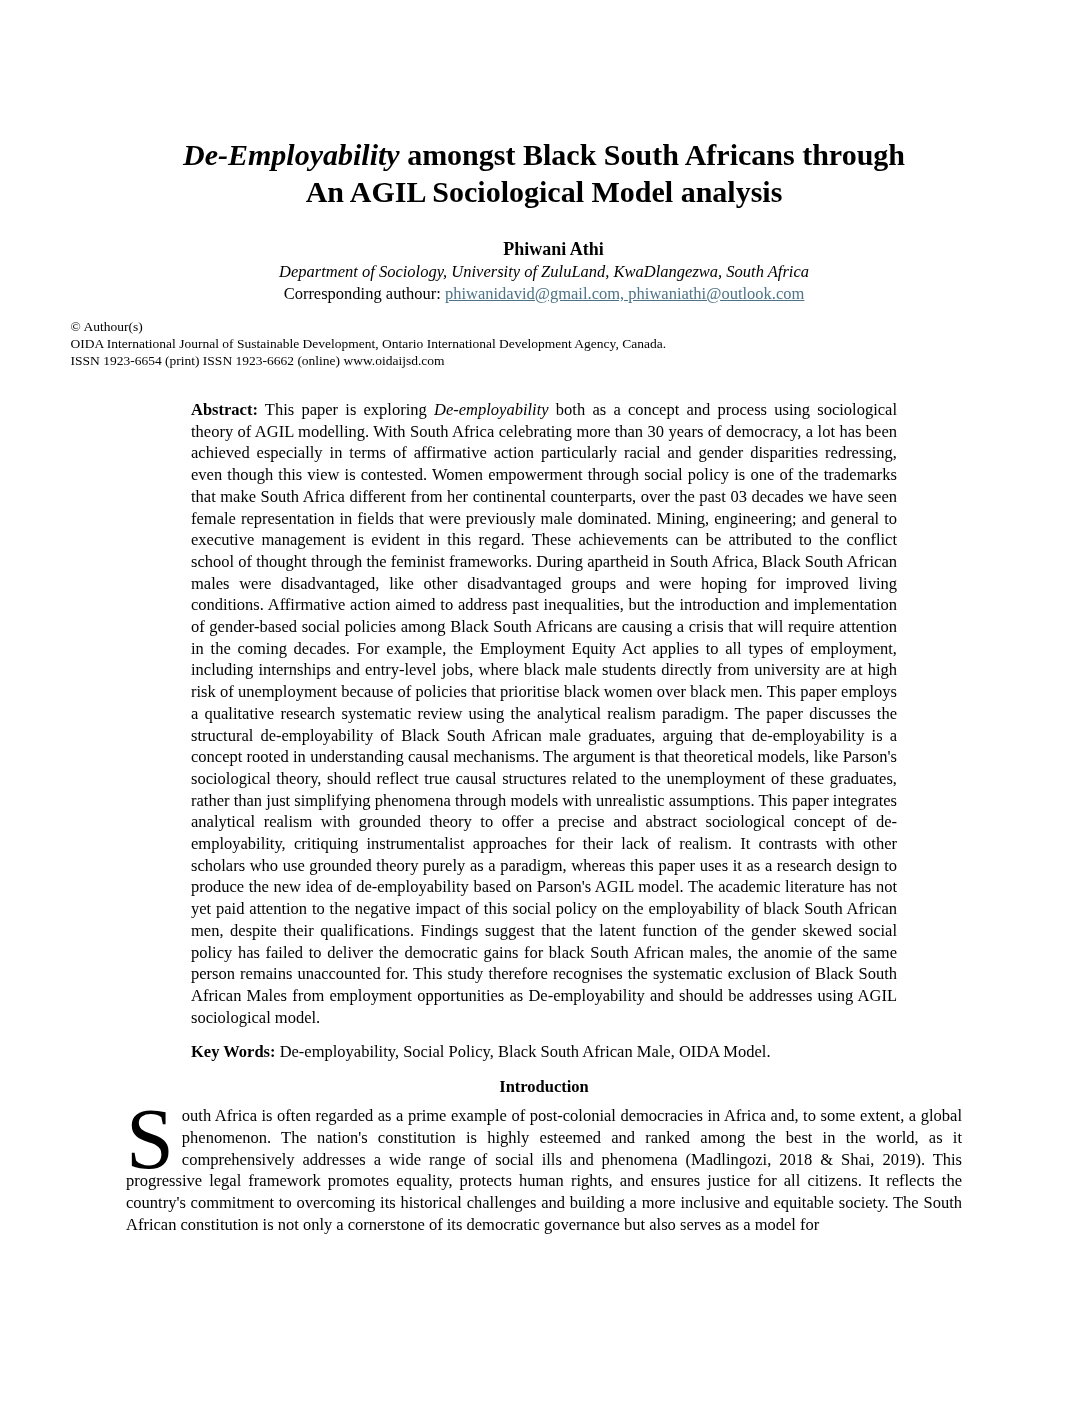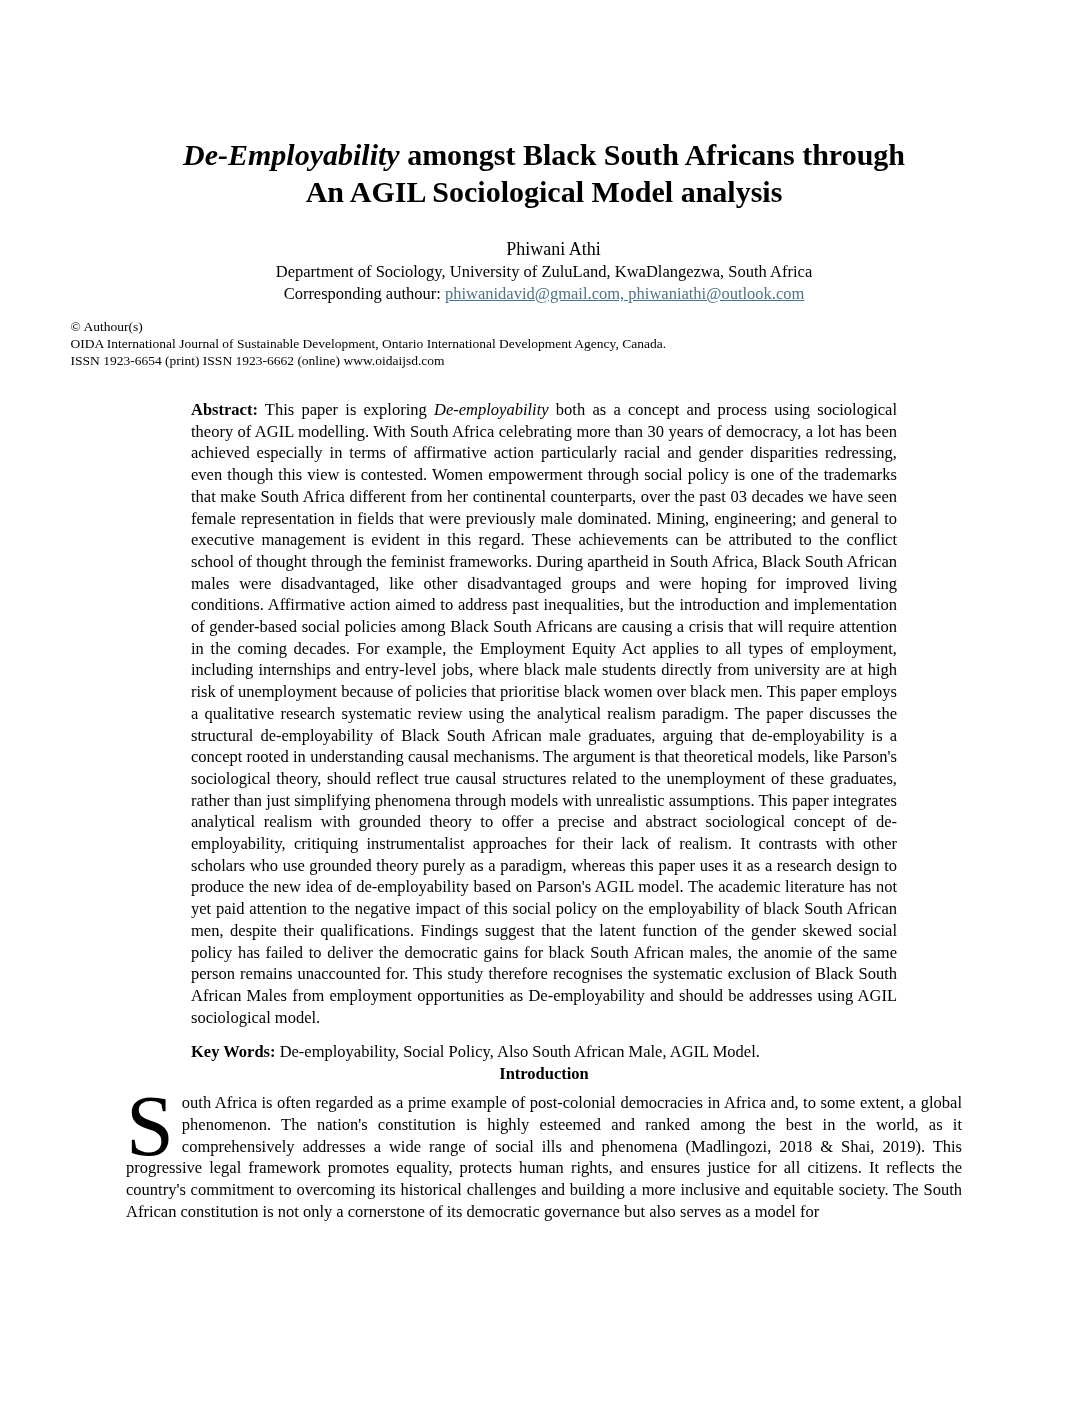--- a/index.html
+++ b/index.html
@@ -16,22 +16,22 @@
   .title-block{
     margin-top:136px;
     text-align:center;
     font-weight:bold;
     font-size:30px;
     line-height:37px;
   }
   .title-italic{font-style:italic;}
   
   .author-block{margin-top:28px;text-align:center;}
-  .author-name{font-weight:normal;font-size:18px;line-height:23px;margin-left:19px;}
-  .author-affil{font-size:16.5px;line-height:22px;}
+  .author-name{font-weight:bold;font-size:18px;line-height:23px;margin-left:19px;}
+  .author-affil{font-size:16.5px;line-height:22px;font-style:italic;}
   .author-corr{font-size:16.5px;line-height:22px;}
   .link{
     color:#4d7386;
     text-decoration:underline;
     cursor:pointer;
     margin-top:41px;
   }
   
   .pub-block{margin-top:13px;text-align:left;font-size:13.5px;line-height:17px;}
   
@@ -46,21 +46,21 @@
   .italic{font-style:italic;}
   .keywords-block{
     width:706px;
     margin:13px auto 0 auto;
     text-align:justify;
     font-size:16.5px;
     line-height:21.7px;
   }
   
   .intro-heading{
-    margin-top:0;
+    margin-top:13px;
     text-align:center;
     font-weight:bold;
     font-size:16.5px;
     line-height:21px;
   }
   .intro-block{
     width:836px;
     margin:8px auto 0 auto;
     text-align:justify;
     font-size:16.5px;
@@ -90,19 +90,19 @@
   </div>
 
   <div class="pub-block">
     <div>© Authour(s)</div>
     <div>OIDA International Journal of Sustainable Development, Ontario International Development Agency, Canada.</div>
     <div>ISSN 1923-6654 (print) ISSN 1923-6662 (online) www.oidaijsd.com</div>
   </div>
 
   <div class="abstract-block"><span class="bold">Abstract:</span><span> This paper is exploring </span><span class="italic">De-employability</span><span> both as a concept and process using sociological theory of AGIL modelling. With South Africa celebrating more than 30 years of democracy, a lot has been achieved especially in terms of affirmative action particularly racial and gender disparities redressing, even though this view is contested. Women empowerment through social policy is one of the trademarks that make South Africa different from her continental counterparts, over the past 03 decades we have seen female representation in fields that were previously male dominated. Mining, engineering; and general to executive management is evident in this regard.  These achievements can be attributed to the conflict school of thought through the feminist frameworks. During apartheid in South Africa, Black South African males were disadvantaged, like other disadvantaged groups and were hoping for improved living conditions. Affirmative action aimed to address past inequalities, but the introduction and implementation of gender-based social policies among Black South Africans are causing a crisis that will require attention in the coming decades. For example, the Employment Equity Act applies to all types of employment, including internships and entry-level jobs, where black male students directly from university are at high risk of unemployment because of policies that prioritise black women over black men. This paper employs a qualitative research systematic review using the analytical realism paradigm. The paper discusses the structural de-employability of Black South African male graduates, arguing that de-employability is a concept rooted in understanding causal mechanisms. The argument is that theoretical models, like Parson's sociological theory, should reflect true causal structures related to the unemployment of these graduates, rather than just simplifying phenomena through models with unrealistic assumptions. This paper integrates analytical realism with grounded theory to offer a precise and abstract sociological concept of de-employability, critiquing instrumentalist approaches for their lack of realism. It contrasts with other scholars who use grounded theory purely as a paradigm, whereas this paper uses it as a research design to produce the new idea of de-employability based on Parson's AGIL model. The academic literature has not yet paid attention to the negative impact of this social policy on the employability of black South African men, despite their qualifications. Findings suggest that the latent function of the gender skewed social policy has failed to deliver the democratic gains for black South African males, the anomie of the same person remains unaccounted for. This study therefore recognises the systematic exclusion of Black South African Males from employment opportunities as De-employability and should be addresses using AGIL sociological model.</span></div>
 
-  <div class="keywords-block"><span class="bold">Key Words:</span><span> De-employability, Social Policy, Also South African Male, AGIL Model.</span></div>
+  <div class="keywords-block"><span class="bold">Key Words:</span><span> De-employability, Social Policy, Black South African Male, OIDA Model.</span></div>
 
   <div class="intro-heading">Introduction</div>
 
   <div class="intro-block"><span class="dropcap">S</span><span>outh Africa is often regarded as a prime example of post-colonial democracies in Africa and, to some extent, a global phenomenon. The nation's constitution is highly esteemed and ranked among the best in the world, as it comprehensively addresses a wide range of social ills and phenomena (Madlingozi, 2018 &amp; Shai, 2019). This progressive legal framework promotes equality, protects human rights, and ensures justice for all citizens. It reflects the country's commitment to overcoming its historical challenges and building a more inclusive and equitable society. The South African constitution is not only a cornerstone of its democratic governance but also serves as a model for</span></div>
 
 </div>
 
 </body></html>

